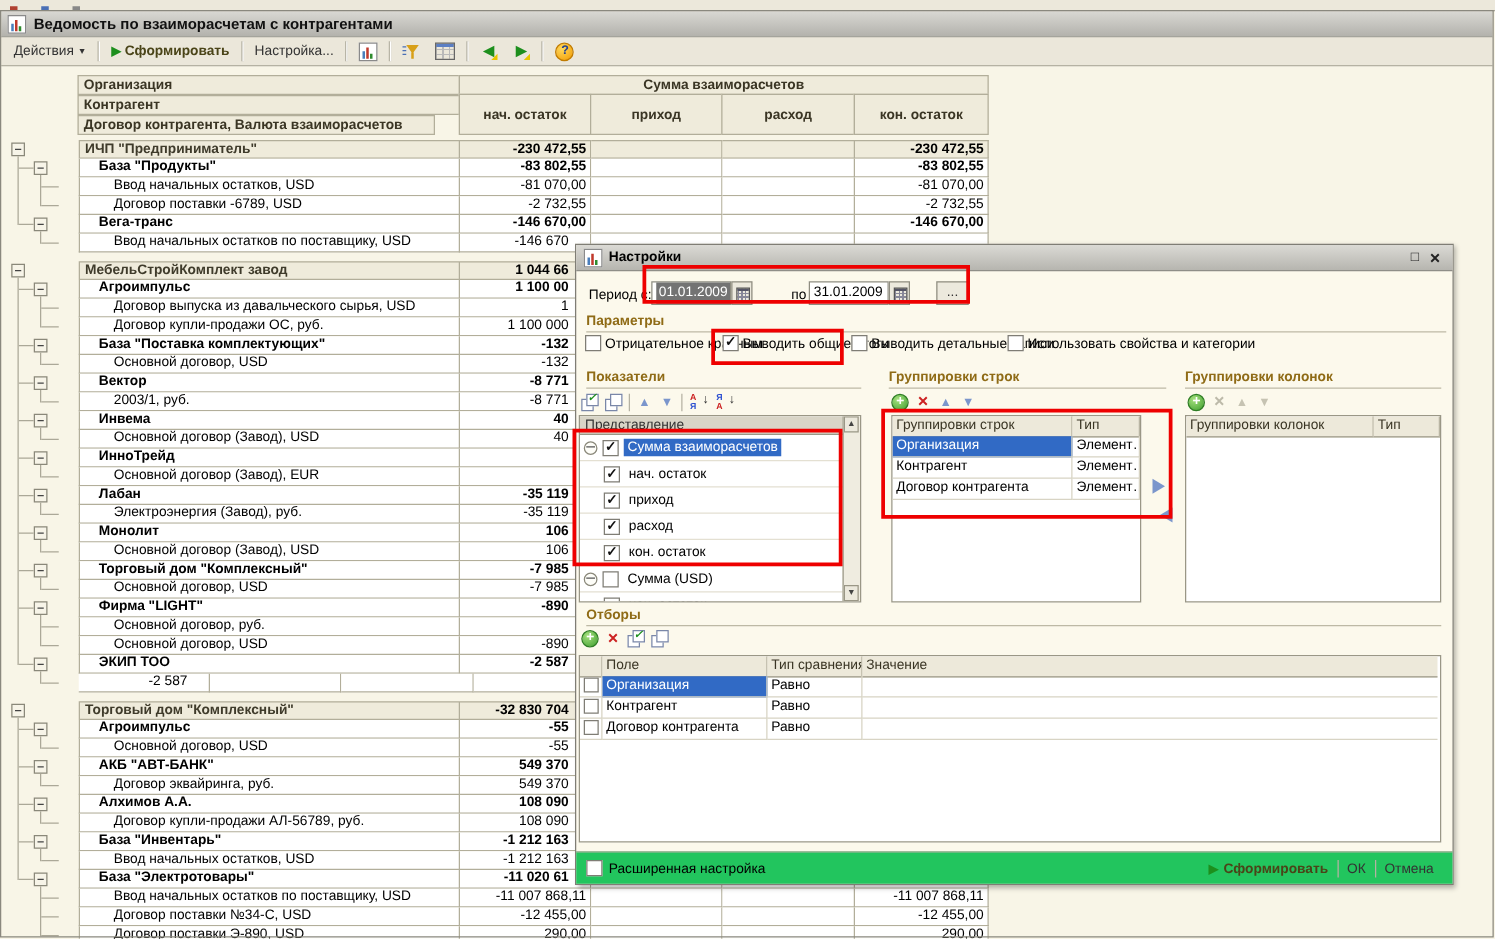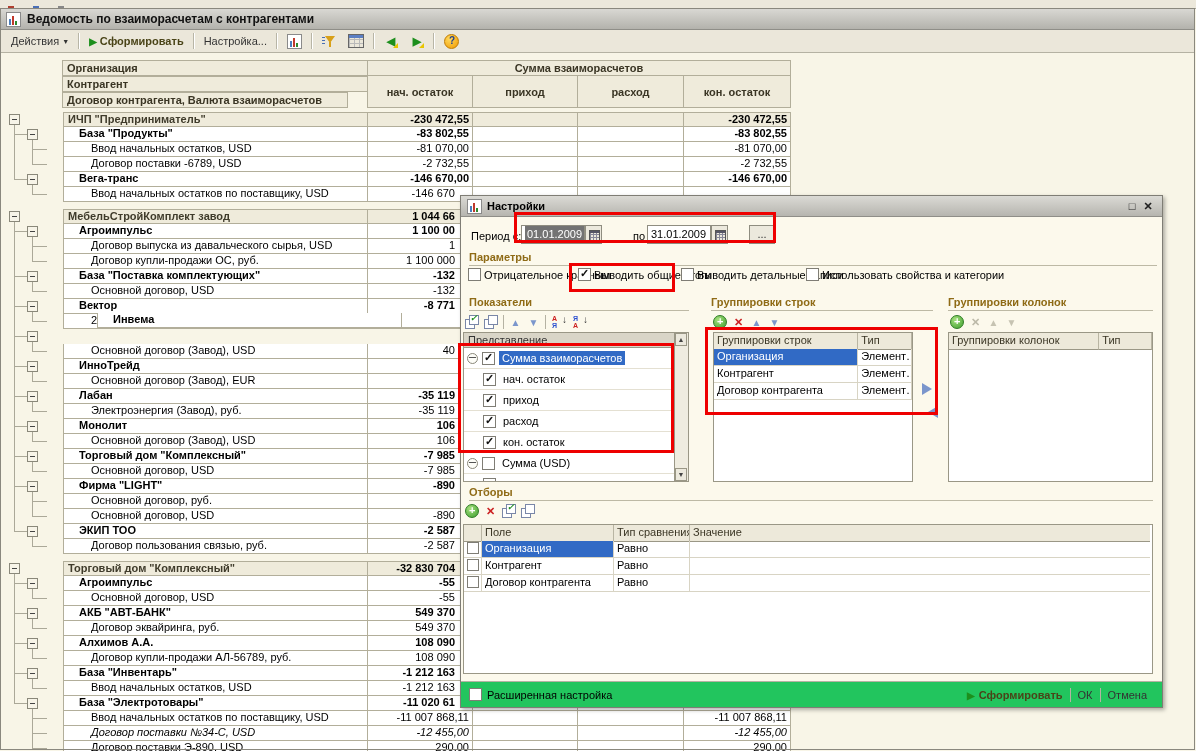--- a/index.html
+++ b/index.html
@@ -375,21 +375,21 @@
         <div class="rc num c2"></div>
         <div class="rc num c3"></div>
       </div>
       <div class="rrow" style="top: 261px;">
         <div class="rc name l3">2003/1, руб.</div>
         <div class="rc num c0 cut">-8 771</div>
         <div class="rc num c1"></div>
         <div class="rc num c2"></div>
         <div class="rc num c3"></div>
       </div>
-      <div class="rrow grp" style="top: 260px; padding-left: 34px;">
+      <div class="rrow grp" style="top: 276px;">
         <div class="rc name l2">Инвема</div>
         <div class="rc num c0 cut">40</div>
         <div class="rc num c1"></div>
         <div class="rc num c2"></div>
         <div class="rc num c3"></div>
       </div>
       <div class="rrow" style="top: 291px;">
         <div class="rc name l3">Основной договор (Завод), USD</div>
         <div class="rc num c0 cut">40</div>
         <div class="rc num c1"></div>
@@ -474,21 +474,20 @@
         <div class="rc num c3"></div>
       </div>
       <div class="rrow grp" style="top: 471px;">
         <div class="rc name l2">ЭКИП ТОО</div>
         <div class="rc num c0 cut">-2 587</div>
         <div class="rc num c1"></div>
         <div class="rc num c2"></div>
         <div class="rc num c3"></div>
       </div>
       <div class="rrow" style="top: 486px;">
-        <div class="rc name l3">Договор пользования связью, руб.</div>
         <div class="rc num c0 cut">-2 587</div>
         <div class="rc num c1"></div>
         <div class="rc num c2"></div>
         <div class="rc num c3"></div>
       </div>
       <div class="rrow grp g1 bt" style="top: 508px;">
         <div class="rc name l1">Торговый дом "Комплексный"</div>
         <div class="rc num c0 cut">-32 830 704</div>
         <div class="rc num c1"></div>
         <div class="rc num c2"></div>
@@ -557,21 +556,21 @@
         <div class="rc num c2"></div>
         <div class="rc num c3"></div>
       </div>
       <div class="rrow" style="top: 658px;">
         <div class="rc name l3">Ввод начальных остатков по поставщику, USD</div>
         <div class="rc num c0">-11 007 868,11</div>
         <div class="rc num c1"></div>
         <div class="rc num c2"></div>
         <div class="rc num c3">-11 007 868,11</div>
       </div>
-      <div class="rrow" style="top: 673px; font-style: italic;">
+      <div class="rrow" style="top: 673px;">
         <div class="rc name l3">Договор поставки №34-С, USD</div>
         <div class="rc num c0">-12 455,00</div>
         <div class="rc num c1"></div>
         <div class="rc num c2"></div>
         <div class="rc num c3">-12 455,00</div>
       </div>
       <div class="rrow" style="top: 688px;">
         <div class="rc name l3">Договор поставки Э-890, USD</div>
         <div class="rc num c0">290,00</div>
         <div class="rc num c1"></div>

